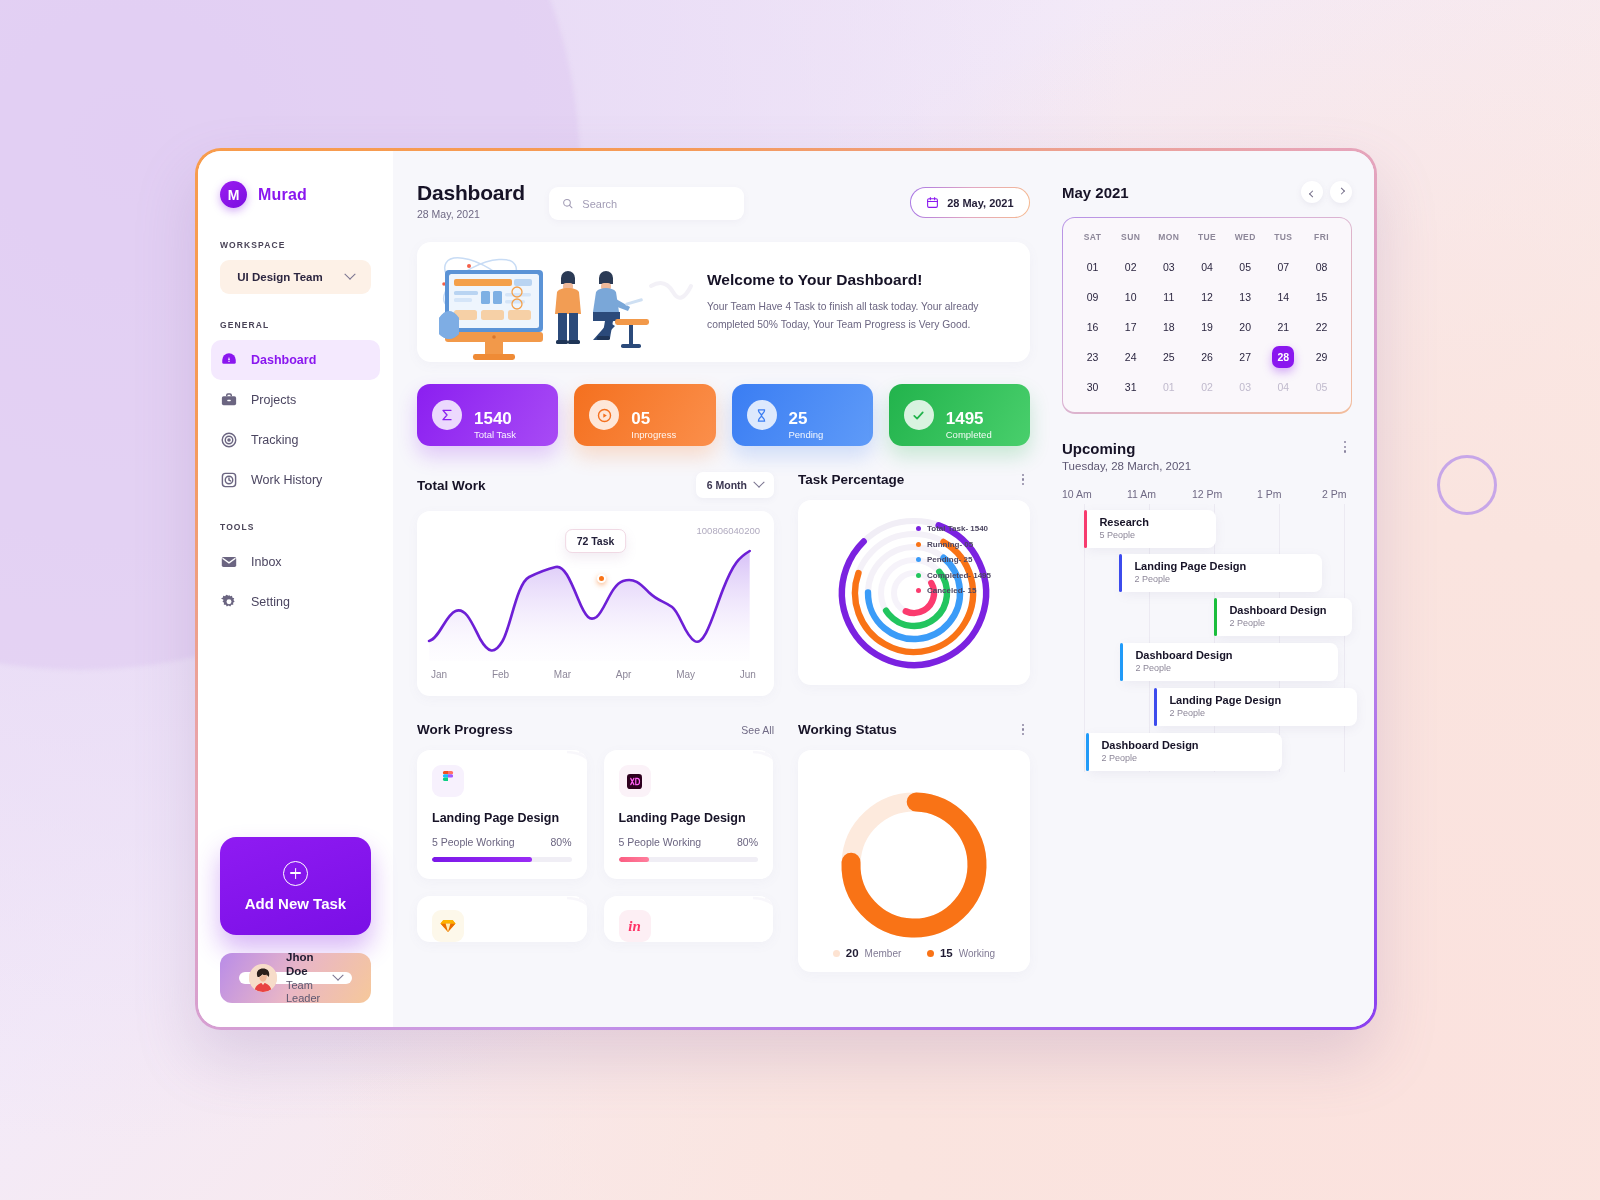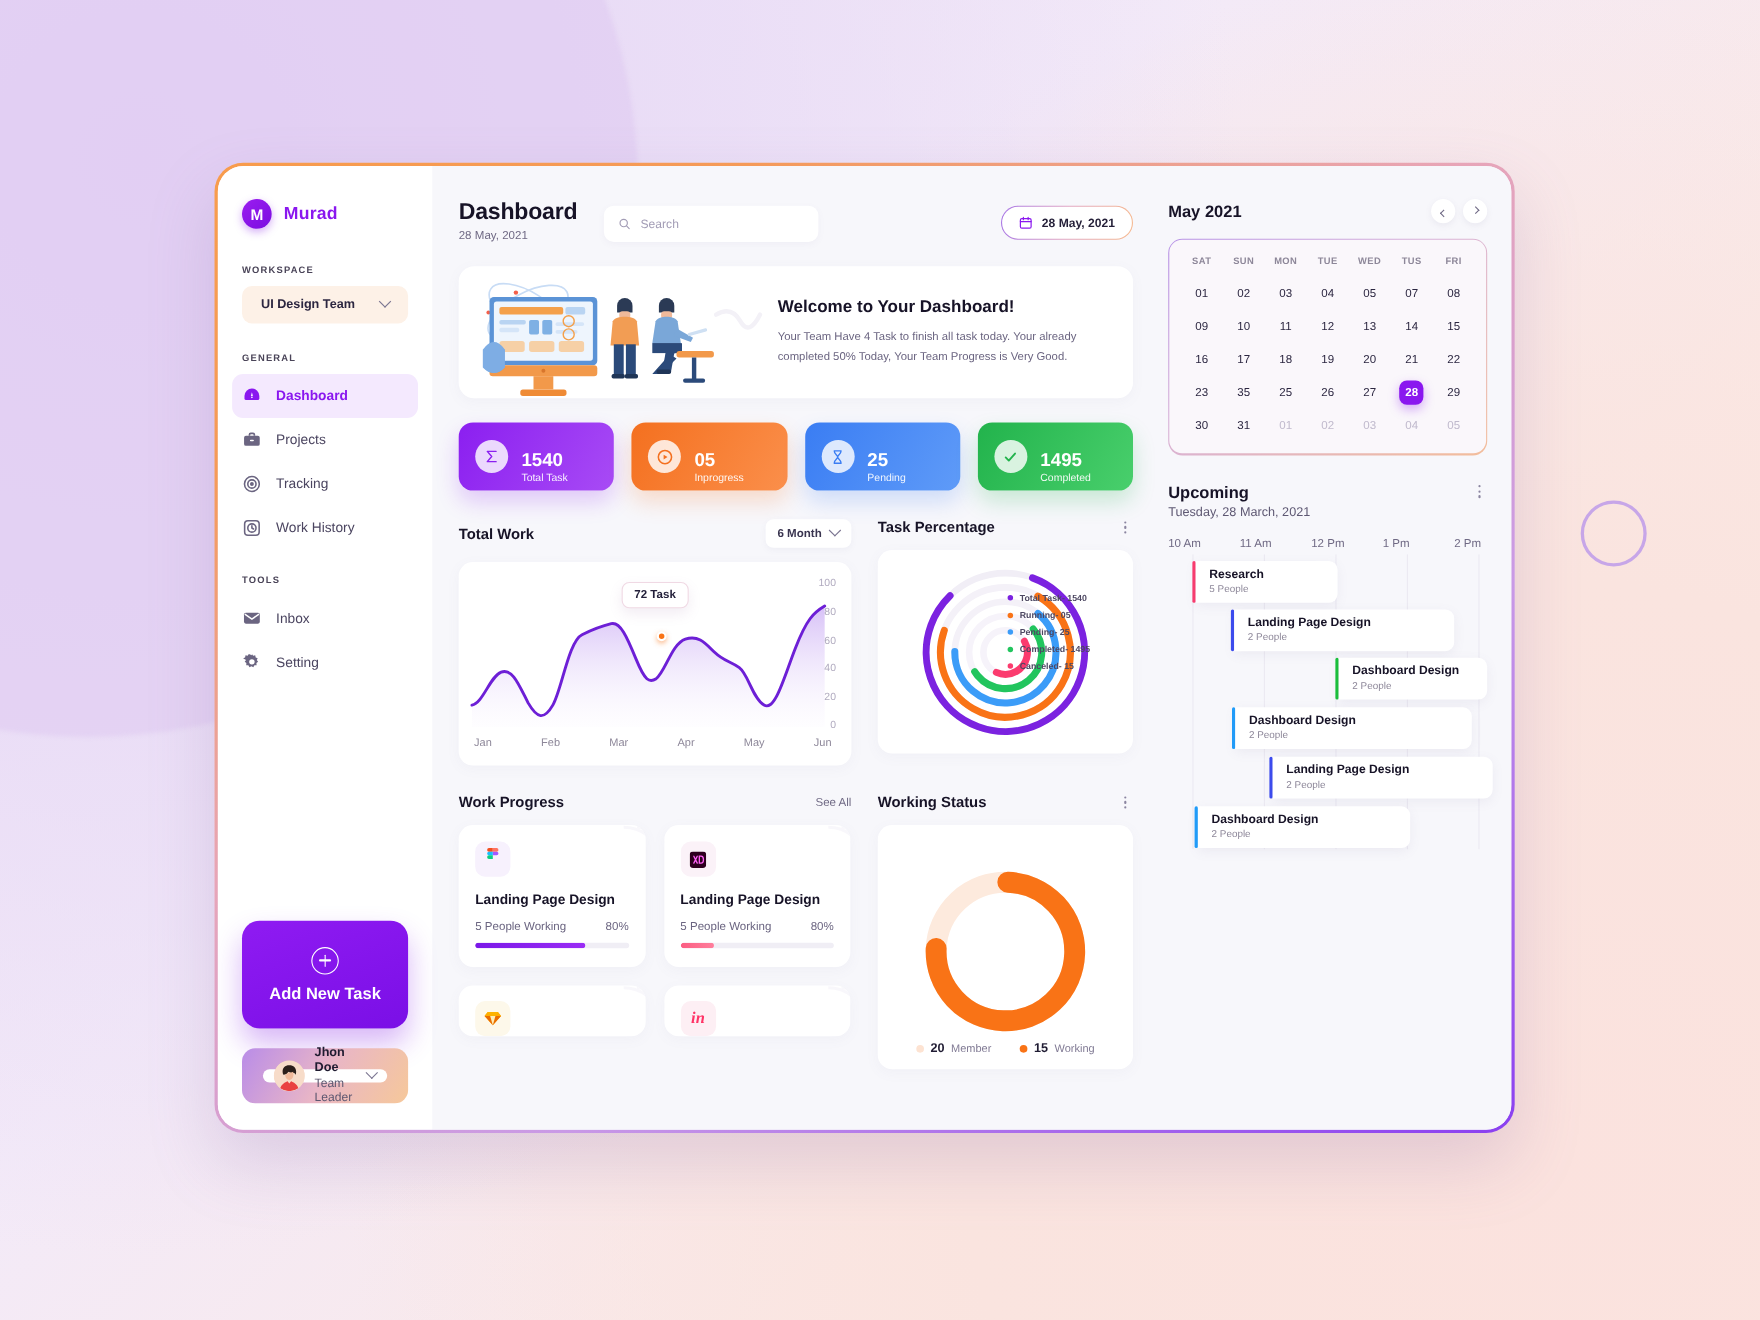--- a/index.html
+++ b/index.html
@@ -197,21 +197,21 @@
   .kebab i { width: 2.4px; height: 2.4px; border-radius: 50%; background: #8b85a0; display: block; }
 
   .row-2col { display: flex; gap: 24px; }
   .col-left { flex: 1; min-width: 0; }
   .col-right { width: 232px; flex: none; }
 
   .card { background: #fff; border-radius: 13px; box-shadow: 0 3px 12px rgba(120,110,150,0.05); }
 
   
   .chart-card { height: 185px; padding: 12px 10px 6px 10px; position: relative; }
-  .ylabels { position: absolute; right: 14px; top: 14px; height: 140px; display: flex; flex-direction: column; justify-content: space-between; }
+  .ylabels { position: absolute; right: 14px; top: 14px; height: 140px; display: flex; justify-content: space-between; }
   .ylabels div { font-size: 9.5px; color: #b0aabf; text-align: right; }
   .xlabels { display: flex; justify-content: space-between; padding: 0 8px 0 4px; margin-top: 2px; }
   .xlabels div { font-size: 10px; color: #8d8799; }
   .tooltip {
     position: absolute; background: #fff; border: 1px solid #f0d9e4; border-radius: 7px;
     padding: 5px 11px; font-size: 10.5px; font-weight: bold; color: #23203a;
     box-shadow: 0 5px 12px rgba(160,120,170,0.14);
   }
 
   
@@ -221,21 +221,21 @@
   .wp-card .wave { position: absolute; right: -14px; top: -22px; width: 88px; height: 70px; opacity: .5; }
   .wp-logo { width: 32px; height: 32px; border-radius: 9px; display: flex; align-items: center; justify-content: center; margin-bottom: 14px; }
   .wp-title { font-size: 12.5px; font-weight: bold; color: #171327; margin-bottom: 11px; }
   .wp-meta { display: flex; align-items: center; font-size: 10.5px; color: #6b6581; margin-bottom: 9px; }
   .wp-meta .sp { flex: 1; }
   .wp-bar { height: 5px; border-radius: 3px; background: #f0eef5; overflow: hidden; }
   .wp-bar i { display: block; height: 100%; border-radius: 3px; }
 
   
   .radial-card { height: 185px; display: flex; align-items: center; justify-content: center; position: relative; }
-  .radial-legend { position: absolute; left: 118px; top: 39px; }
+  .radial-legend { position: absolute; left: 118px; top: 24px; }
   .radial-legend div { display: flex; align-items: center; gap: 6px; margin-bottom: 6.5px; }
   .radial-legend span.dot { width: 5px; height: 5px; border-radius: 50%; display: block; flex: none; }
   .radial-legend span.t { font-size: 8px; color: #4d4762; font-weight: bold; white-space: nowrap; }
 
   .status-card { height: 222px; display: flex; flex-direction: column; align-items: center; justify-content: center; padding-top: 8px; position: relative; }
   .donut-center { position: absolute; top: 92px; left: 0; right: 0; text-align: center; }
   .donut-pct { font-size: 21px; font-weight: bold; color: #191529; }
   .donut-sub { font-size: 10.5px; color: #6b6581; margin-top: 4px; }
   .status-legend { position: absolute; bottom: 13px; left: 0; right: 0; display: flex; justify-content: space-around; padding: 0 22px; }
   .status-legend div { display: flex; align-items: center; gap: 6px; }
@@ -799,21 +799,21 @@
 
             <div class="cal-day">16</div>
             <div class="cal-day">17</div>
             <div class="cal-day">18</div>
             <div class="cal-day">19</div>
             <div class="cal-day">20</div>
             <div class="cal-day">21</div>
             <div class="cal-day">22</div>
 
             <div class="cal-day">23</div>
-            <div class="cal-day">35</div>
+            <div class="cal-day">24</div>
             <div class="cal-day">25</div>
             <div class="cal-day">26</div>
             <div class="cal-day">27</div>
             <div class="cal-day sel">28</div>
             <div class="cal-day">29</div>
 
             <div class="cal-day">30</div>
             <div class="cal-day">31</div>
             <div class="cal-day muted">01</div>
             <div class="cal-day muted">02</div>

